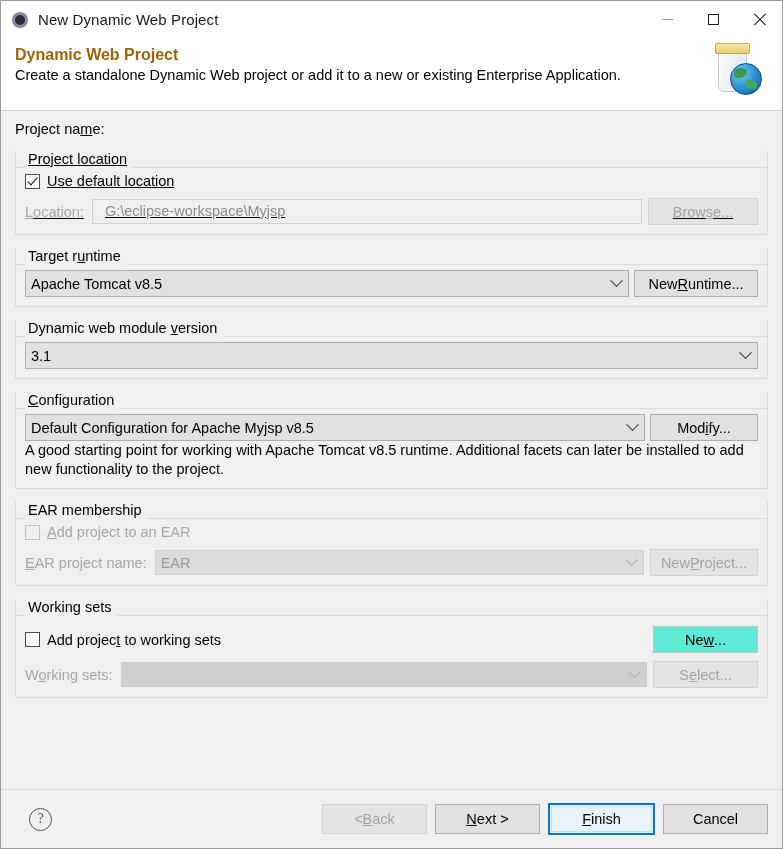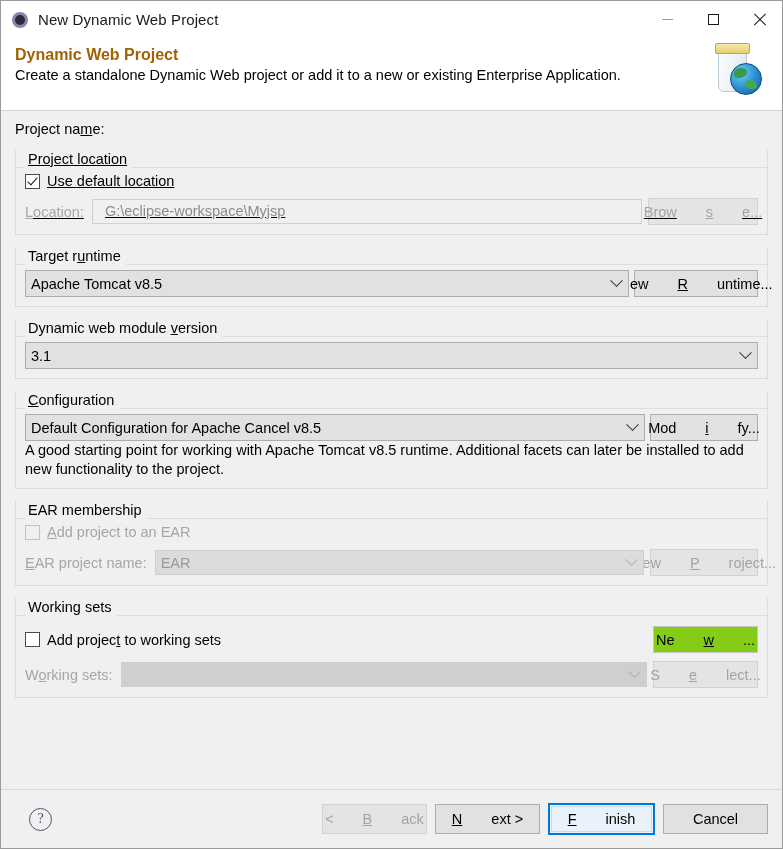--- a/index.html
+++ b/index.html
@@ -269,28 +269,27 @@
     background: #e1e1e1;
     border: 1px solid #adadad;
     font-size: 14.5px;
     color: #000;
     display: flex;
     align-items: center;
     justify-content: center;
     white-space: nowrap;
     padding: 0 8px;
     font-family: "Liberation Sans", sans-serif;
-    gap: 29px;
   }
   .btn.disabled {
     background: #e4e4e4;
     border-color: #d2d2d2;
     color: #a3a3a3;
   }
-  .btn.light { background: #84cc16; border-color: #c4c4c4; text-align: right; }
+  .btn.light { background: #5eead4; border-color: #c4c4c4; text-align: right; }
 
   
   .cb {
     width: 15px;
     height: 15px;
     box-sizing: border-box;
     border: 1px solid #4a4a4a;
     background: #ffffff;
     flex: 0 0 auto;
     position: relative;
@@ -489,21 +488,21 @@
     </div>
 
     <div class="sec" style="margin-top:12px;">
       <div class="group-head">
         <div class="ghl"></div>
         <div class="gtitle"><span></span><u>C</u><span>onfiguration</span></div>
         <div class="ghr"></div>
       </div>
       <div class="row" style="margin-top:4px;">
         <div class="combo" style="flex:1 1 auto;">
-          <span class="combo-text">Default Configuration for Apache Cancel v8.5</span>
+          <span class="combo-text">Default Configuration for Apache Myjsp v8.5</span>
           <span class="chev">
               <i></i>
             </span>
         </div>
         <div class="btn" style="width:108px; margin-left:5px;">
             <span>Mod</span>
             <u>i</u>
             <span>fy...</span>
           </div>
       </div>

